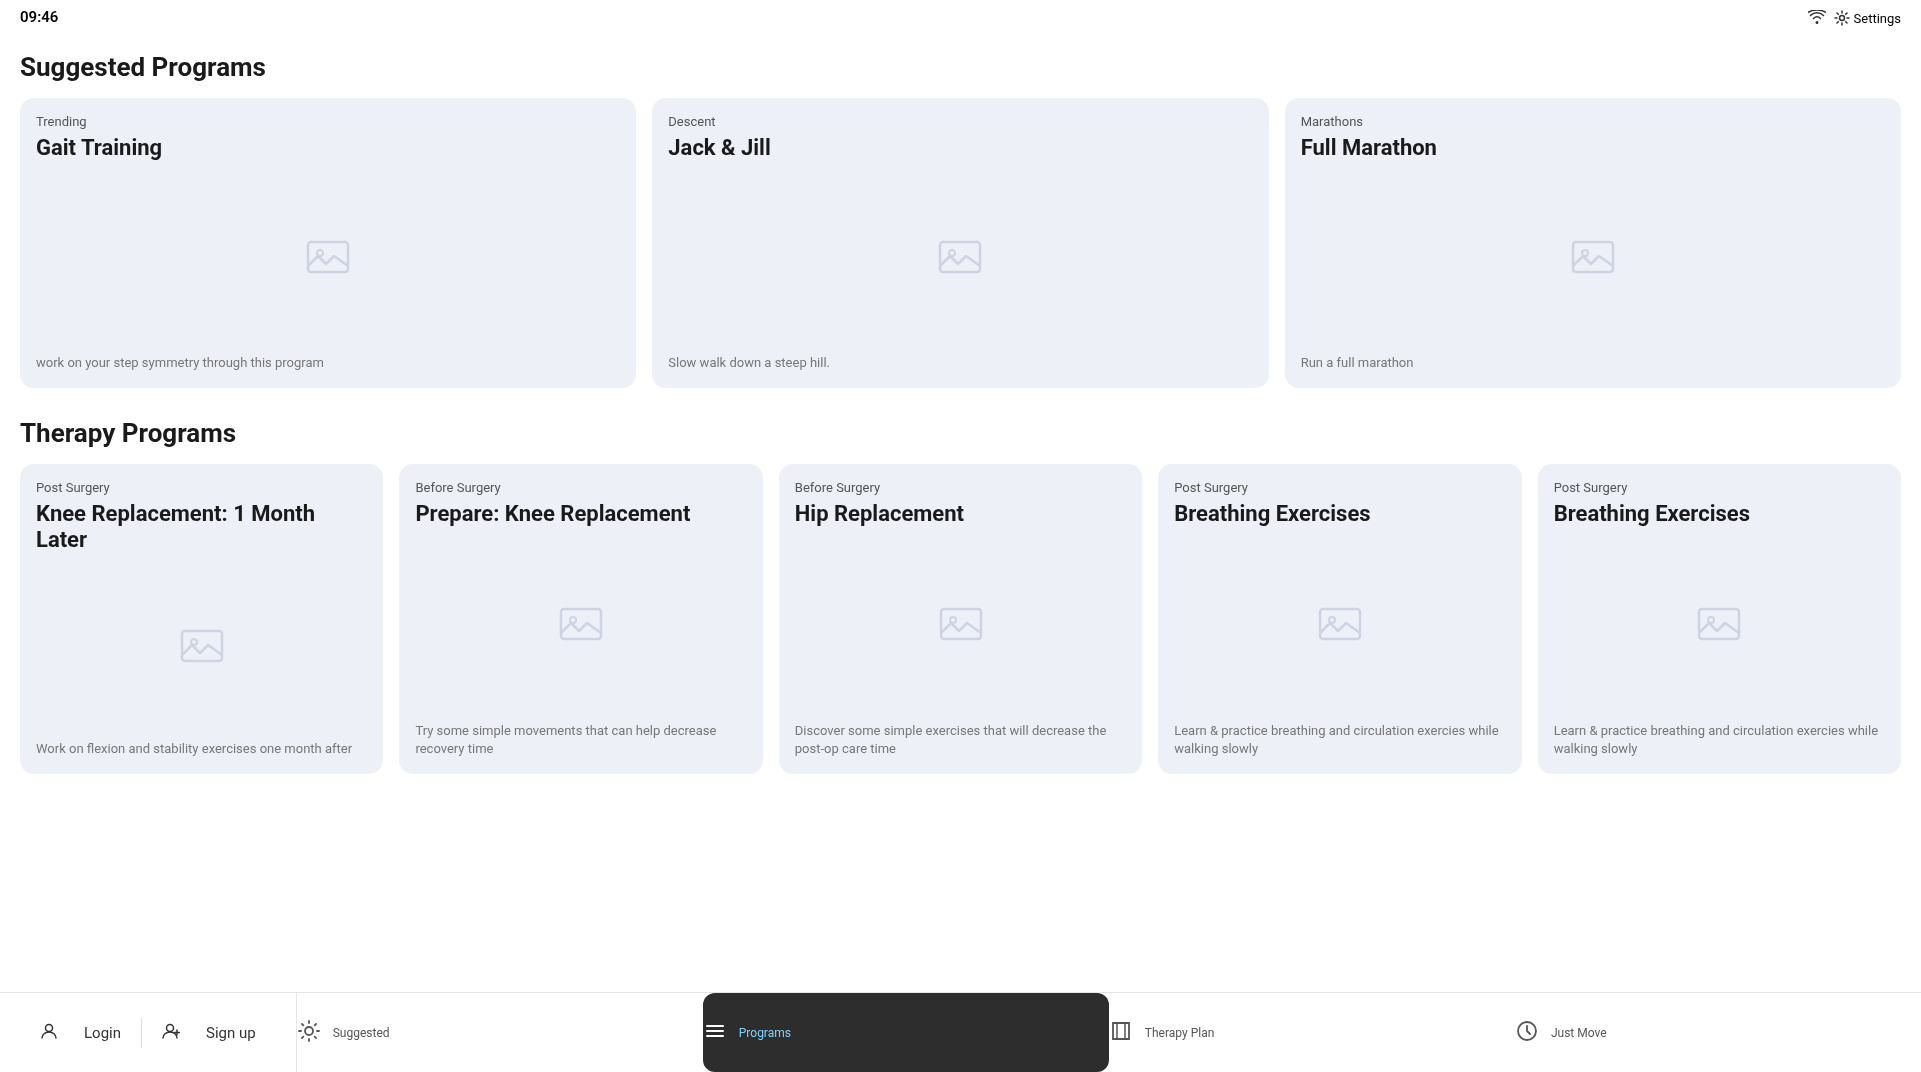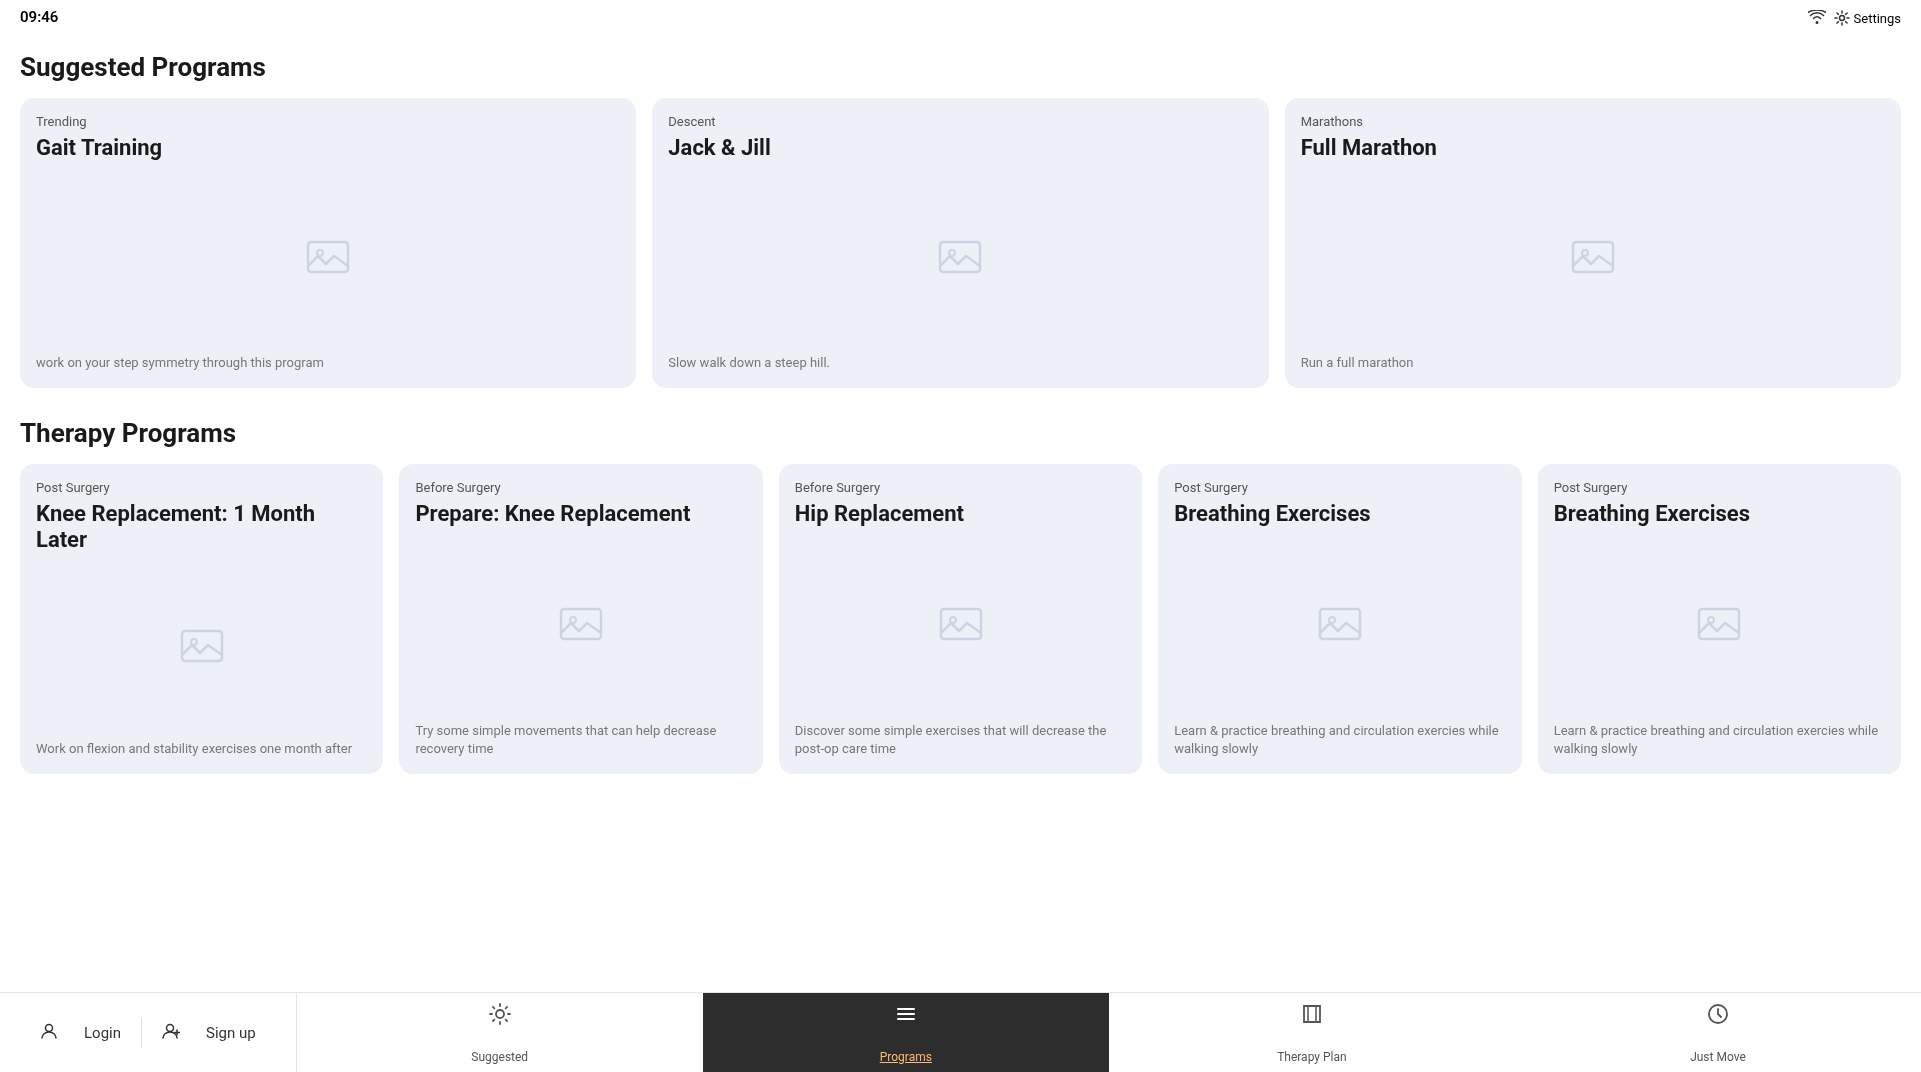--- a/index.html
+++ b/index.html
@@ -150,34 +150,32 @@
 
     .nav-tabs {
       flex: 1;
       display: flex;
       align-items: stretch;
     }
 
     .nav-tab {
       flex: 1;
       display: flex;
-      flex-direction: column;
-      align-items: center;
-      justify-content: center;
-      gap: 20px;
+      flex-direction: row;
+      align-items: center;
+      gap: 12px;
       cursor: pointer;
       font-size: 13px;
       color: #555;
     }
 
     .nav-tab.active {
       background: #2d2d2d;
-      color: #fdba74;
-      border-radius: 0;
-      text-decoration: underline;
+      color: #7dd3fc;
+      border-radius: 12px;
     }
 
     .nav-tab-icon {
       font-size: 22px;
       line-height: 1;
     }
 
     .nav-tab-label {
       font-size: 12px;
     }

